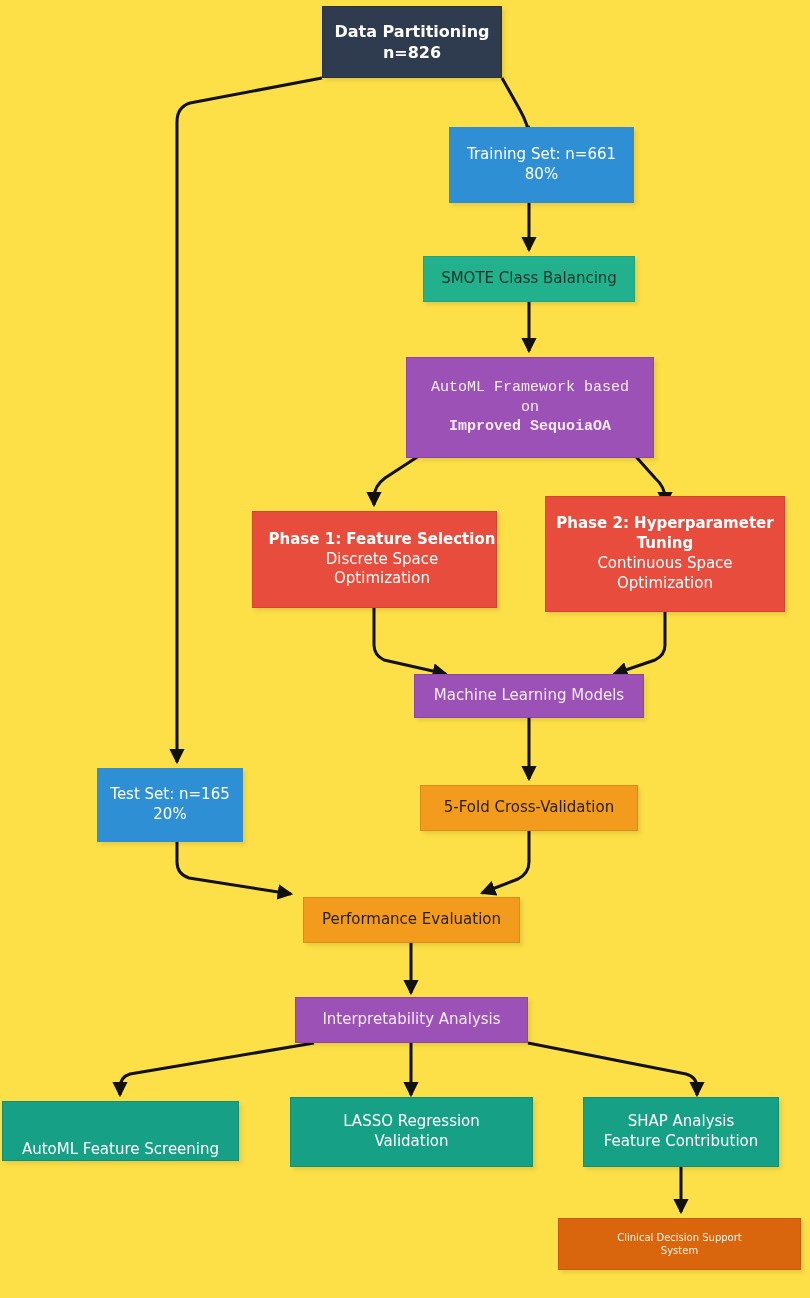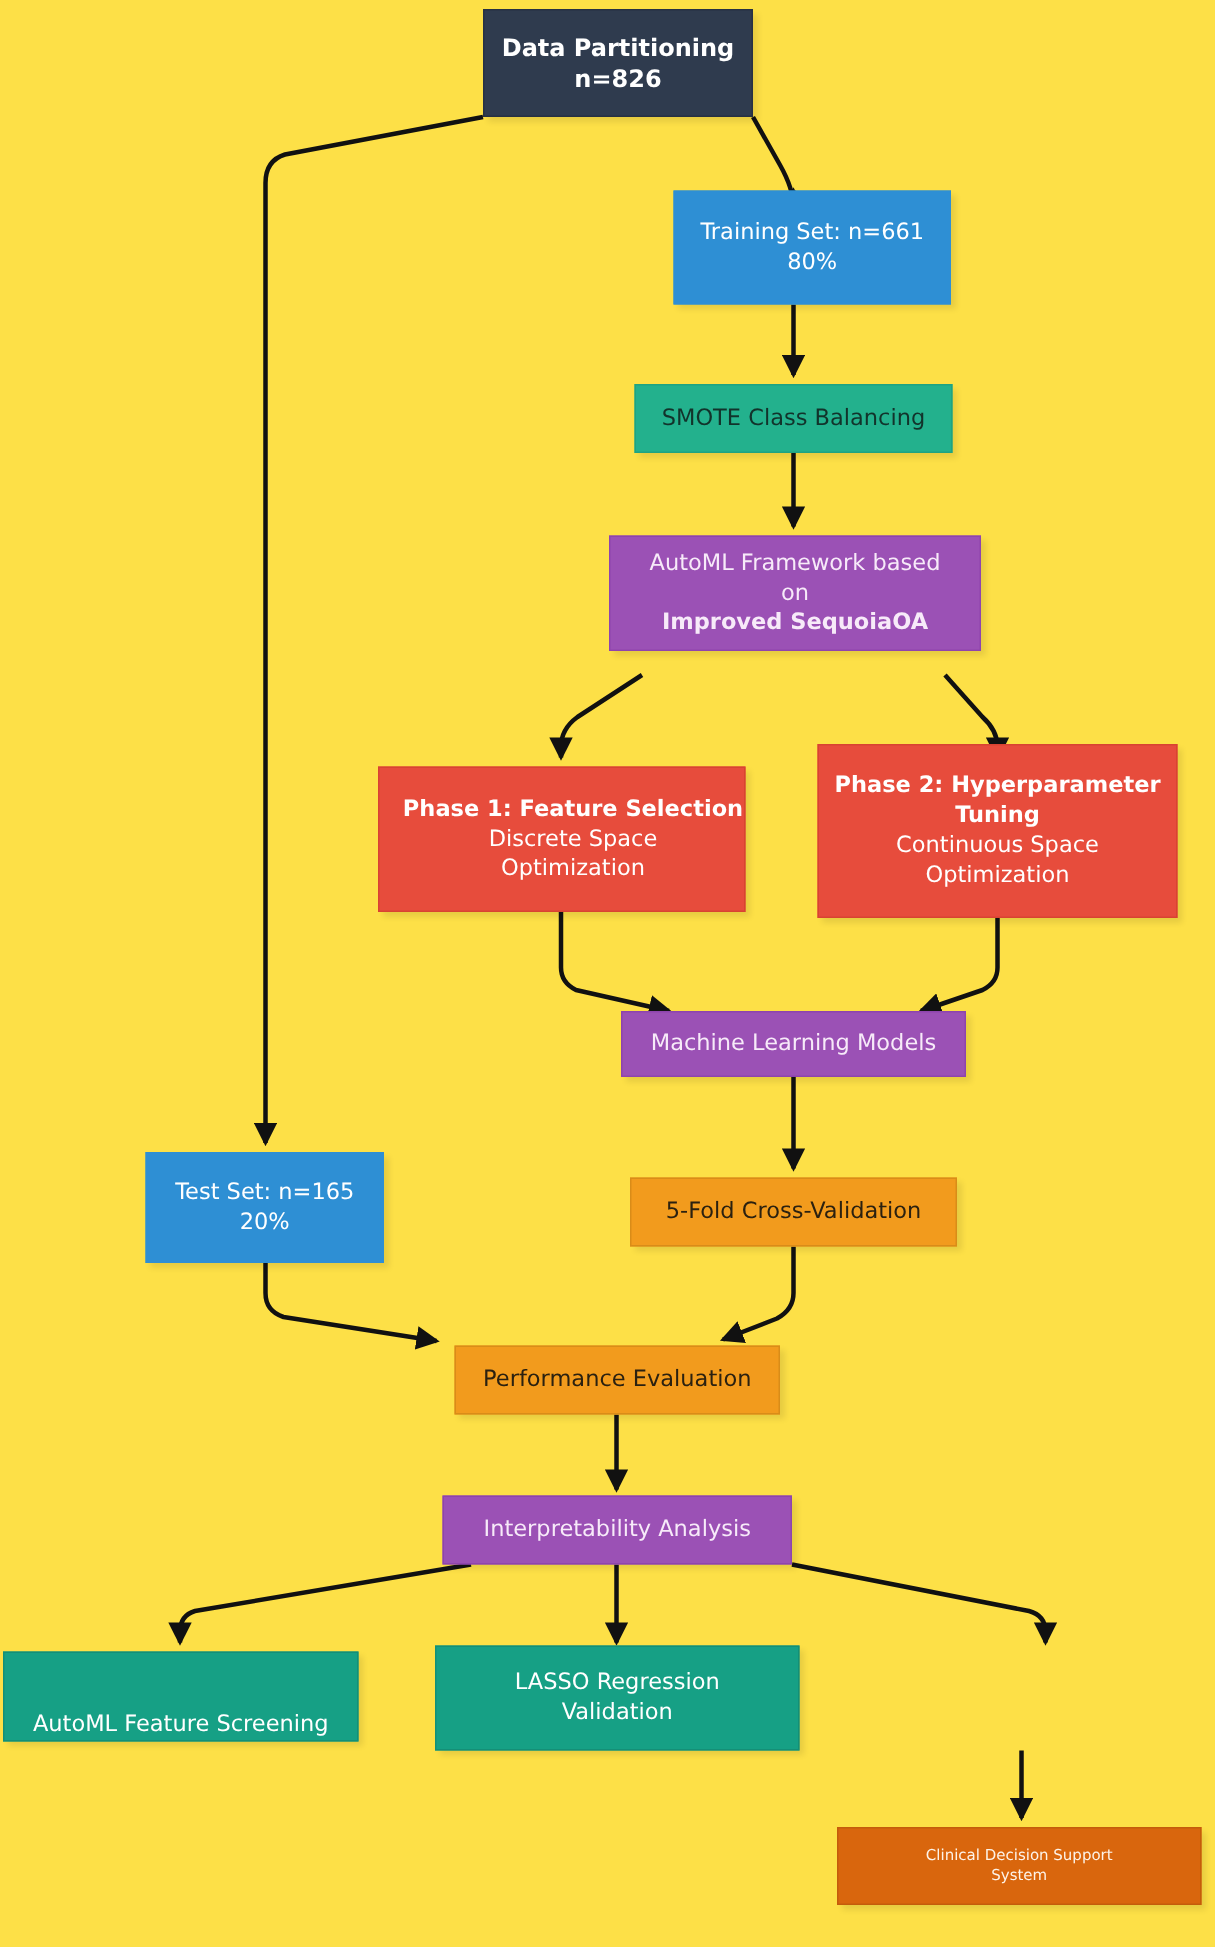--- a/index.html
+++ b/index.html
@@ -105,21 +105,21 @@
 
   <div class="node n-blue" style="left:449px; top:127px; width:185px; height:76px; font-size:15px;">
     <span class="ln">Training Set: n=661</span>
     <span class="ln">80%</span>
   </div>
 
   <div class="node n-teal-l" style="left:423px; top:256px; width:212px; height:46px; font-size:15px;">
     <span class="ln">SMOTE Class Balancing</span>
   </div>
 
-  <div class="node n-purple" style="left:406px; top:357px; width:248px; height:77px; font-size:15px;">
+  <div class="node n-purple" style="left:406px; top:357px; width:248px; height:101px; font-size:15px;font-family:Liberation Mono, monospace;">
     <span class="ln">AutoML Framework based</span>
     <span class="ln">on</span>
     <span class="ln b">Improved SequoiaOA</span>
   </div>
 
   <div class="node n-red" style="left:252px; top:511px; width:245px; height:97px; font-size:15px;padding-left:15px;">
     <span class="ln b">Phase 1: Feature Selection</span>
     <span class="ln">Discrete Space</span>
     <span class="ln">Optimization</span>
   </div>
@@ -128,21 +128,21 @@
     <span class="ln b">Phase 2: Hyperparameter</span>
     <span class="ln b">Tuning</span>
     <span class="ln">Continuous Space</span>
     <span class="ln">Optimization</span>
   </div>
 
   <div class="node n-purple" style="left:414px; top:674px; width:230px; height:44px; font-size:15px;">
     <span class="ln">Machine Learning Models</span>
   </div>
 
-  <div class="node n-blue" style="left:97px; top:768px; width:159px; height:74px; font-size:15px;">
+  <div class="node n-blue" style="left:97px; top:768px; width:146px; height:74px; font-size:15px;">
     <span class="ln">Test Set: n=165</span>
     <span class="ln">20%</span>
   </div>
 
   <div class="node n-orange" style="left:420px; top:785px; width:218px; height:46px; font-size:15px;">
     <span class="ln">5-Fold Cross-Validation</span>
   </div>
 
   <div class="node n-orange" style="left:303px; top:897px; width:217px; height:46px; font-size:15px;">
     <span class="ln">Performance Evaluation</span>
@@ -154,19 +154,23 @@
 
   <div class="node n-teal" style="left:2px; top:1101px; width:237px; height:60px; font-size:15px;justify-content:flex-end;">
     <span class="ln">AutoML Feature Screening</span>
   </div>
 
   <div class="node n-teal" style="left:290px; top:1097px; width:243px; height:70px; font-size:15px;">
     <span class="ln">LASSO Regression</span>
     <span class="ln">Validation</span>
   </div>
 
+  <div class="node n-teal" style="left:583px; top:1097px; width:196px; height:70px; font-size:15px;">
+    <span class="ln">SHAP Analysis</span>
+    <span class="ln">Feature Contribution</span>
+  </div>
 
   <div class="node n-orange-d" style="left:558px; top:1218px; width:243px; height:52px; font-size:10px;">
     <span class="ln">Clinical Decision Support</span>
     <span class="ln">System</span>
   </div>
 
 </div>
 
 </body></html>

